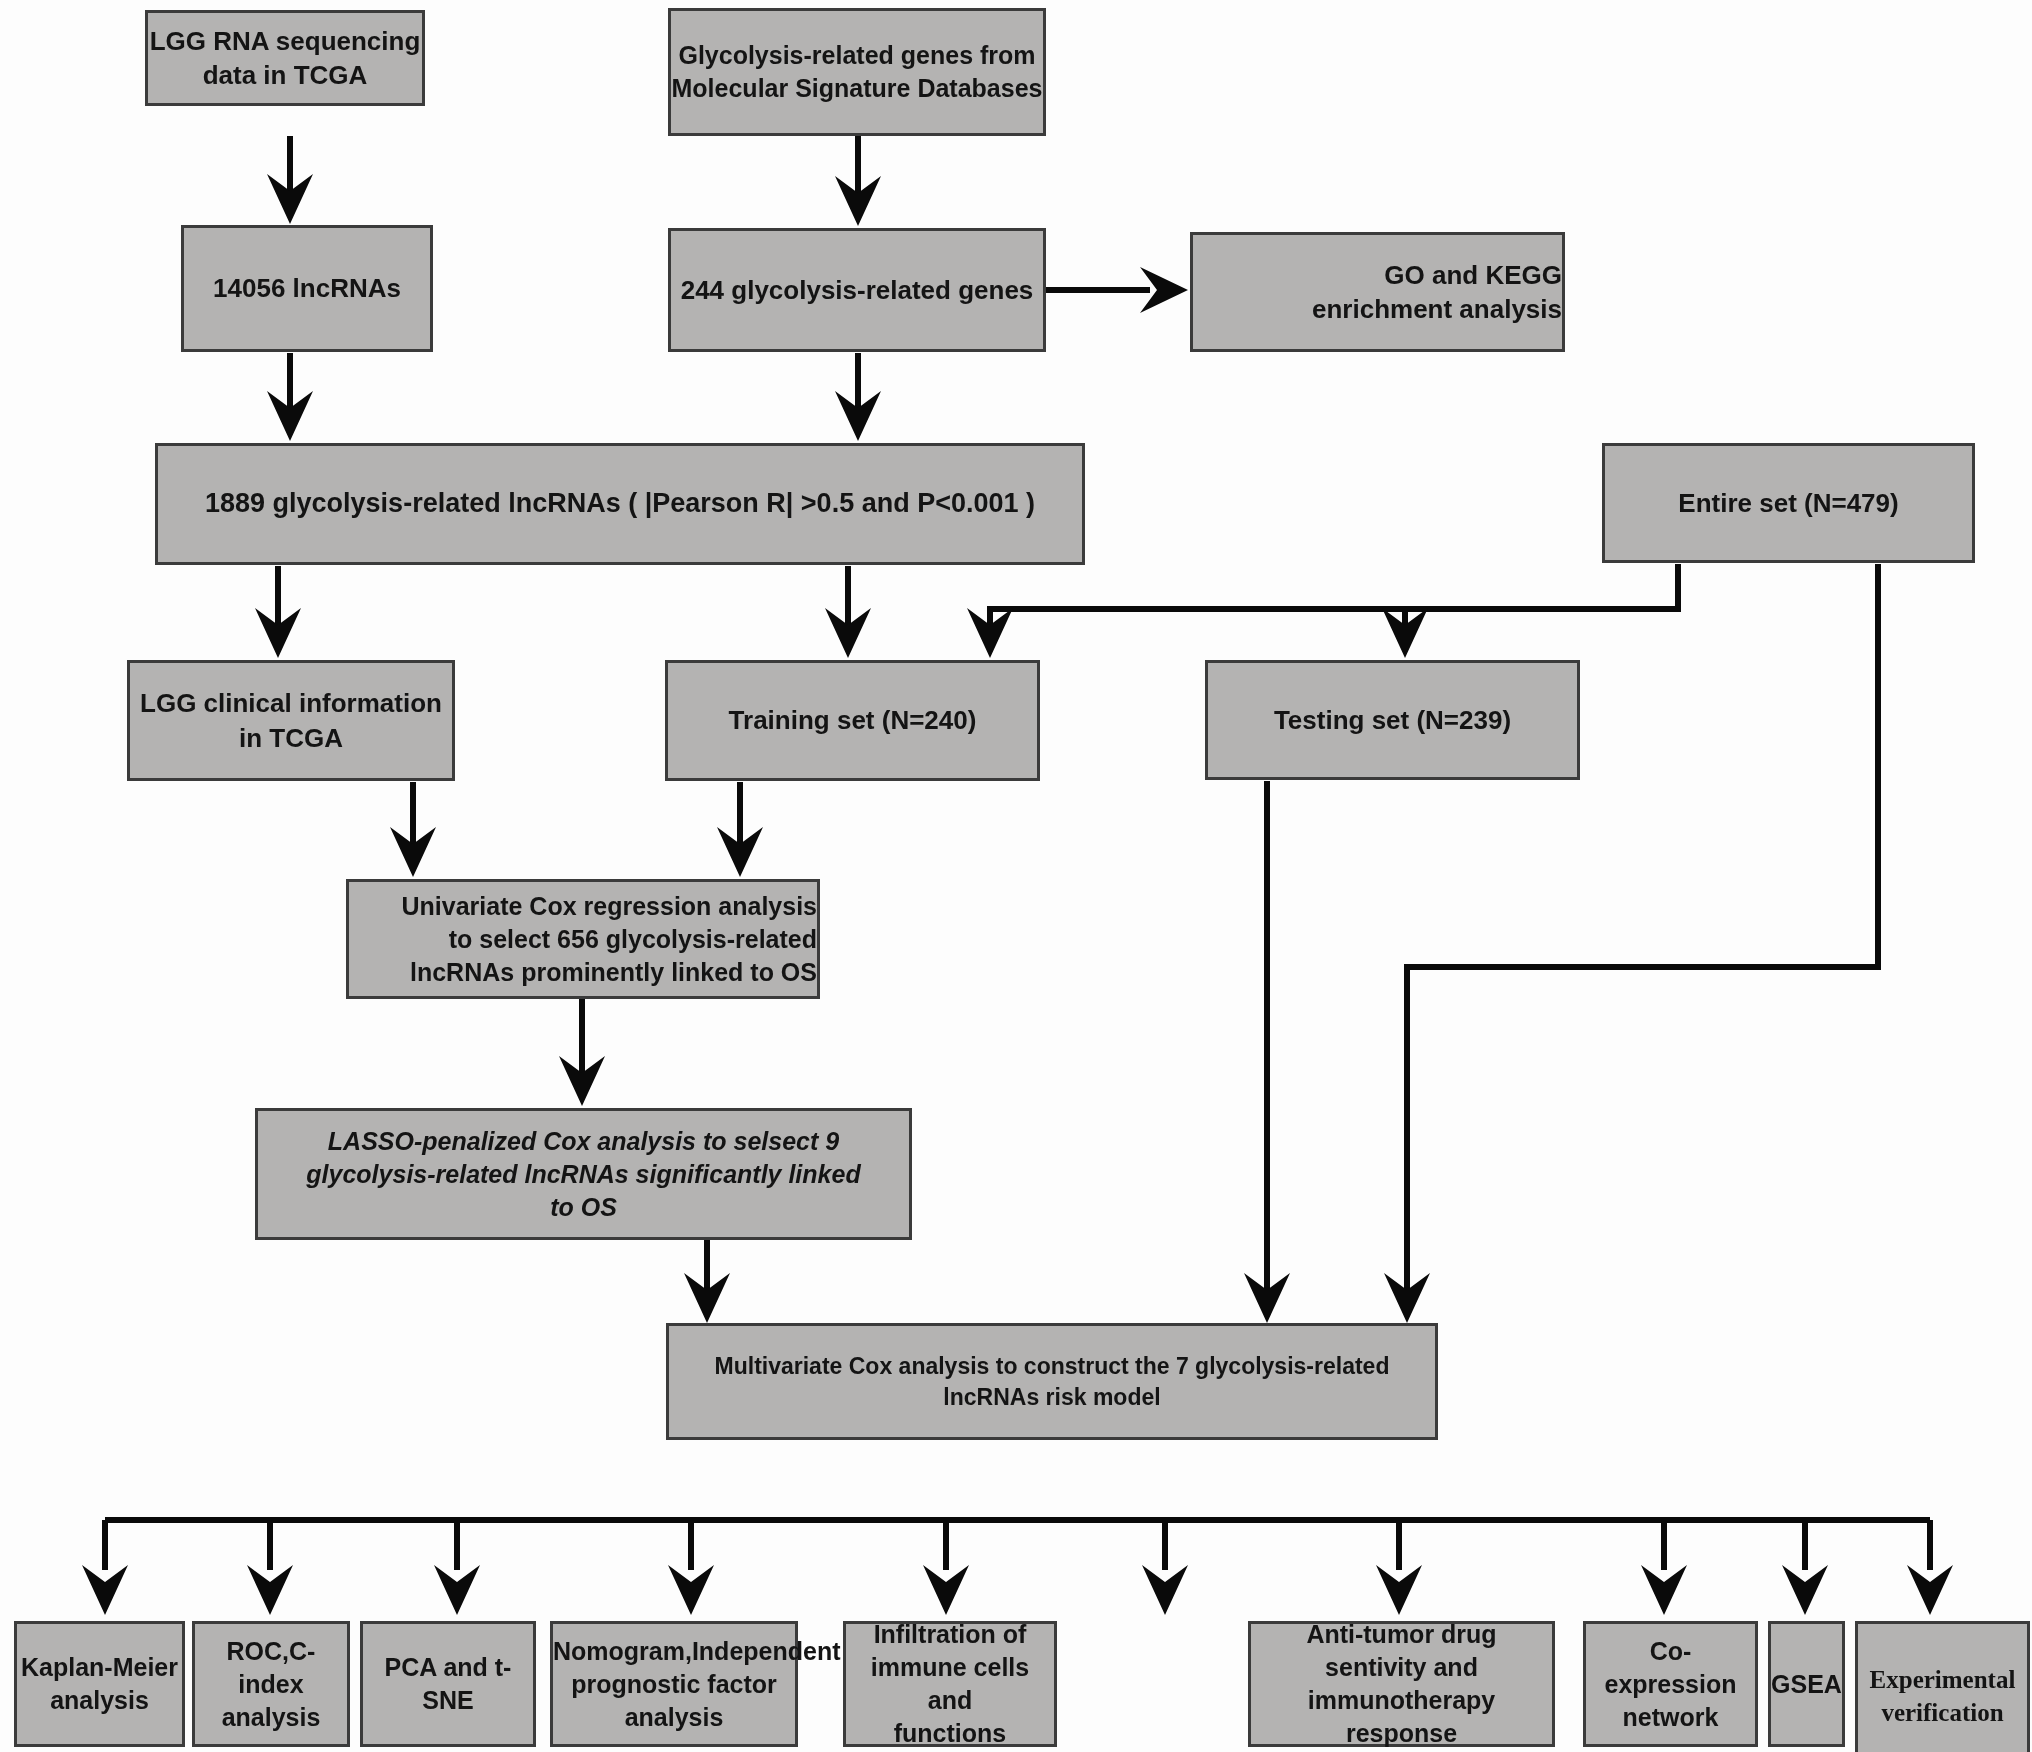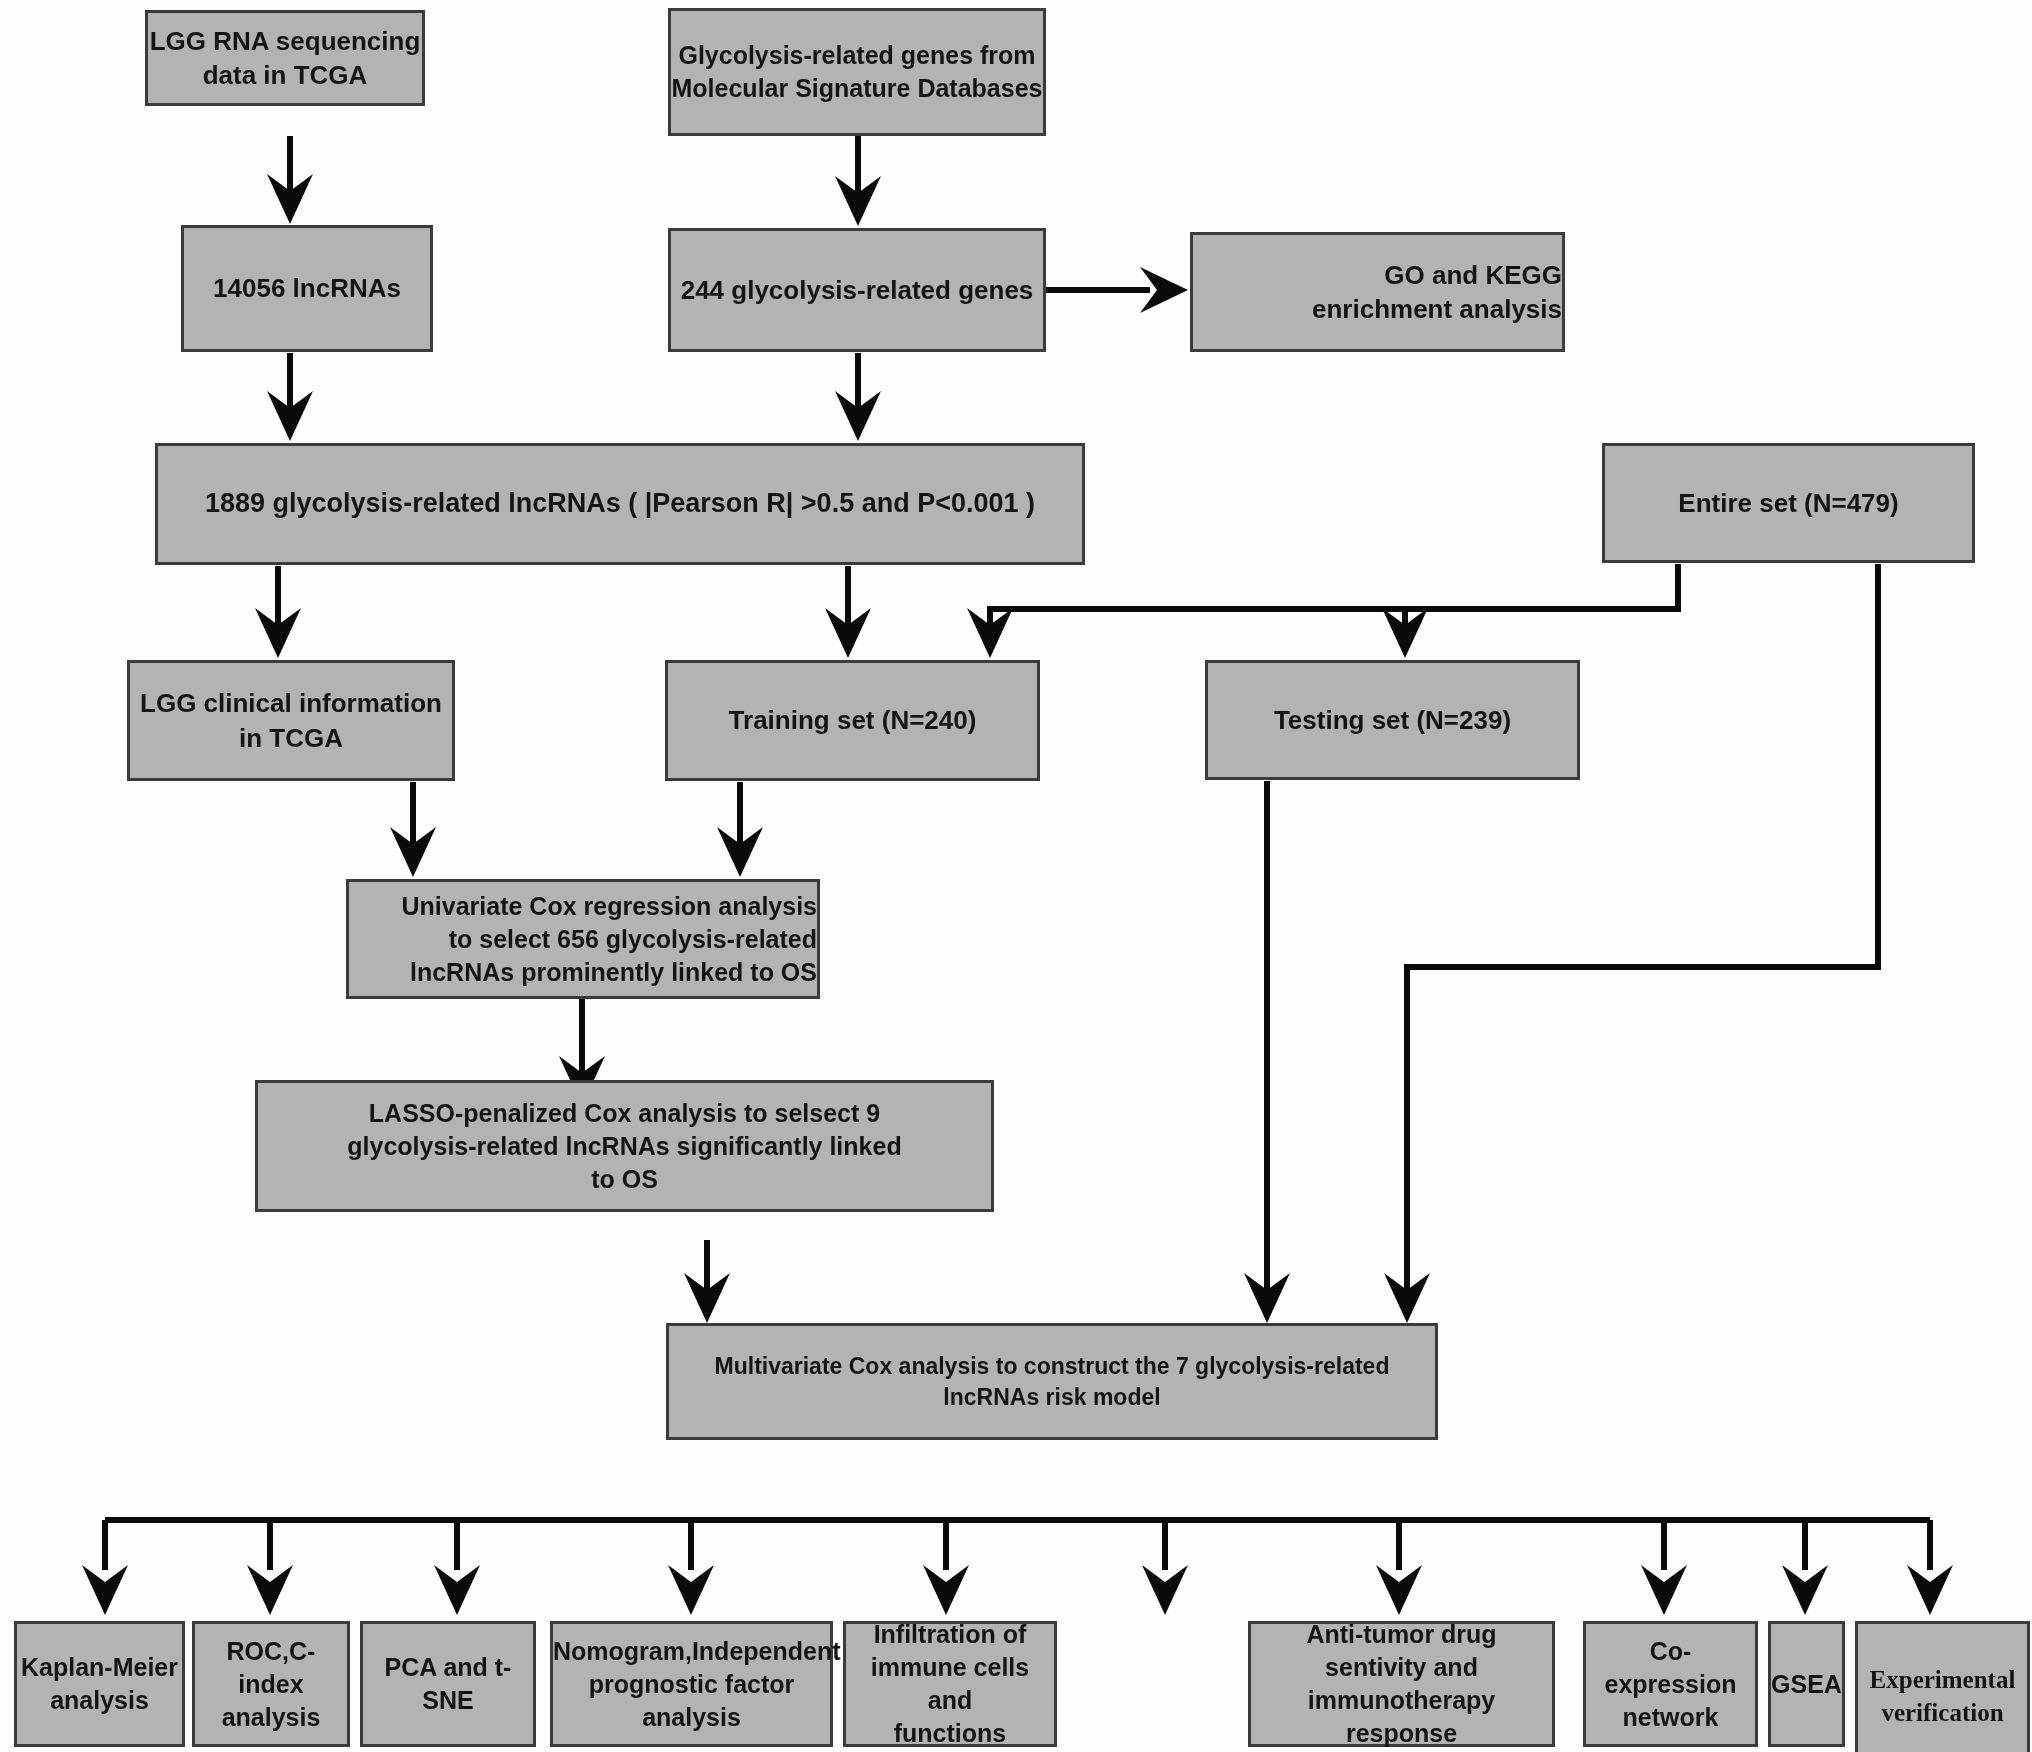--- a/index.html
+++ b/index.html
@@ -177,21 +177,21 @@
   <div class="node" style="left:1205px;top:660px;width:375px;height:120px;">
       <span>Testing set (N=239)</span>
     </div>
 
   <div class="node align-left fs25" style="left:346px;top:879px;width:474px;height:120px;padding-left:26px;">
       <span>Univariate Cox regression analysis
 to select 656 glycolysis-related
 lncRNAs prominently linked to OS</span>
     </div>
 
-  <div class="node fs25" style="left:255px;top:1080px;width:739px;height:132px;">
+  <div class="node fs25" style="left:255px;top:1108px;width:657px;height:132px;font-style:italic;">
       <span>LASSO-penalized Cox analysis to selsect 9
 glycolysis-related lncRNAs significantly linked
 to OS</span>
     </div>
 
   <div class="node fs23" style="left:666px;top:1323px;width:772px;height:117px;">
       <span>Multivariate Cox analysis to construct the 7 glycolysis-related
 lncRNAs risk model</span>
     </div>
 
@@ -199,21 +199,21 @@
       <span>Kaplan-Meier
 analysis</span>
     </div>
   <div class="node fs25" style="left:192px;top:1621px;width:158px;height:126px;">
       <span>ROC,C-index
 analysis</span>
     </div>
   <div class="node fs25" style="left:360px;top:1621px;width:176px;height:126px;">
       <span>PCA and t-SNE</span>
     </div>
-  <div class="node fs25" style="left:550px;top:1621px;width:283px;height:126px;">
+  <div class="node fs25" style="left:550px;top:1621px;width:248px;height:126px;">
       <span>Nomogram,Independent
 prognostic factor
 analysis</span>
     </div>
   <div class="node fs25" style="left:843px;top:1621px;width:214px;height:126px;">
       <span>Infiltration of
 immune cells and
 functions</span>
     </div>
   <div class="node fs25" style="left:1248px;top:1621px;width:307px;height:126px;">

